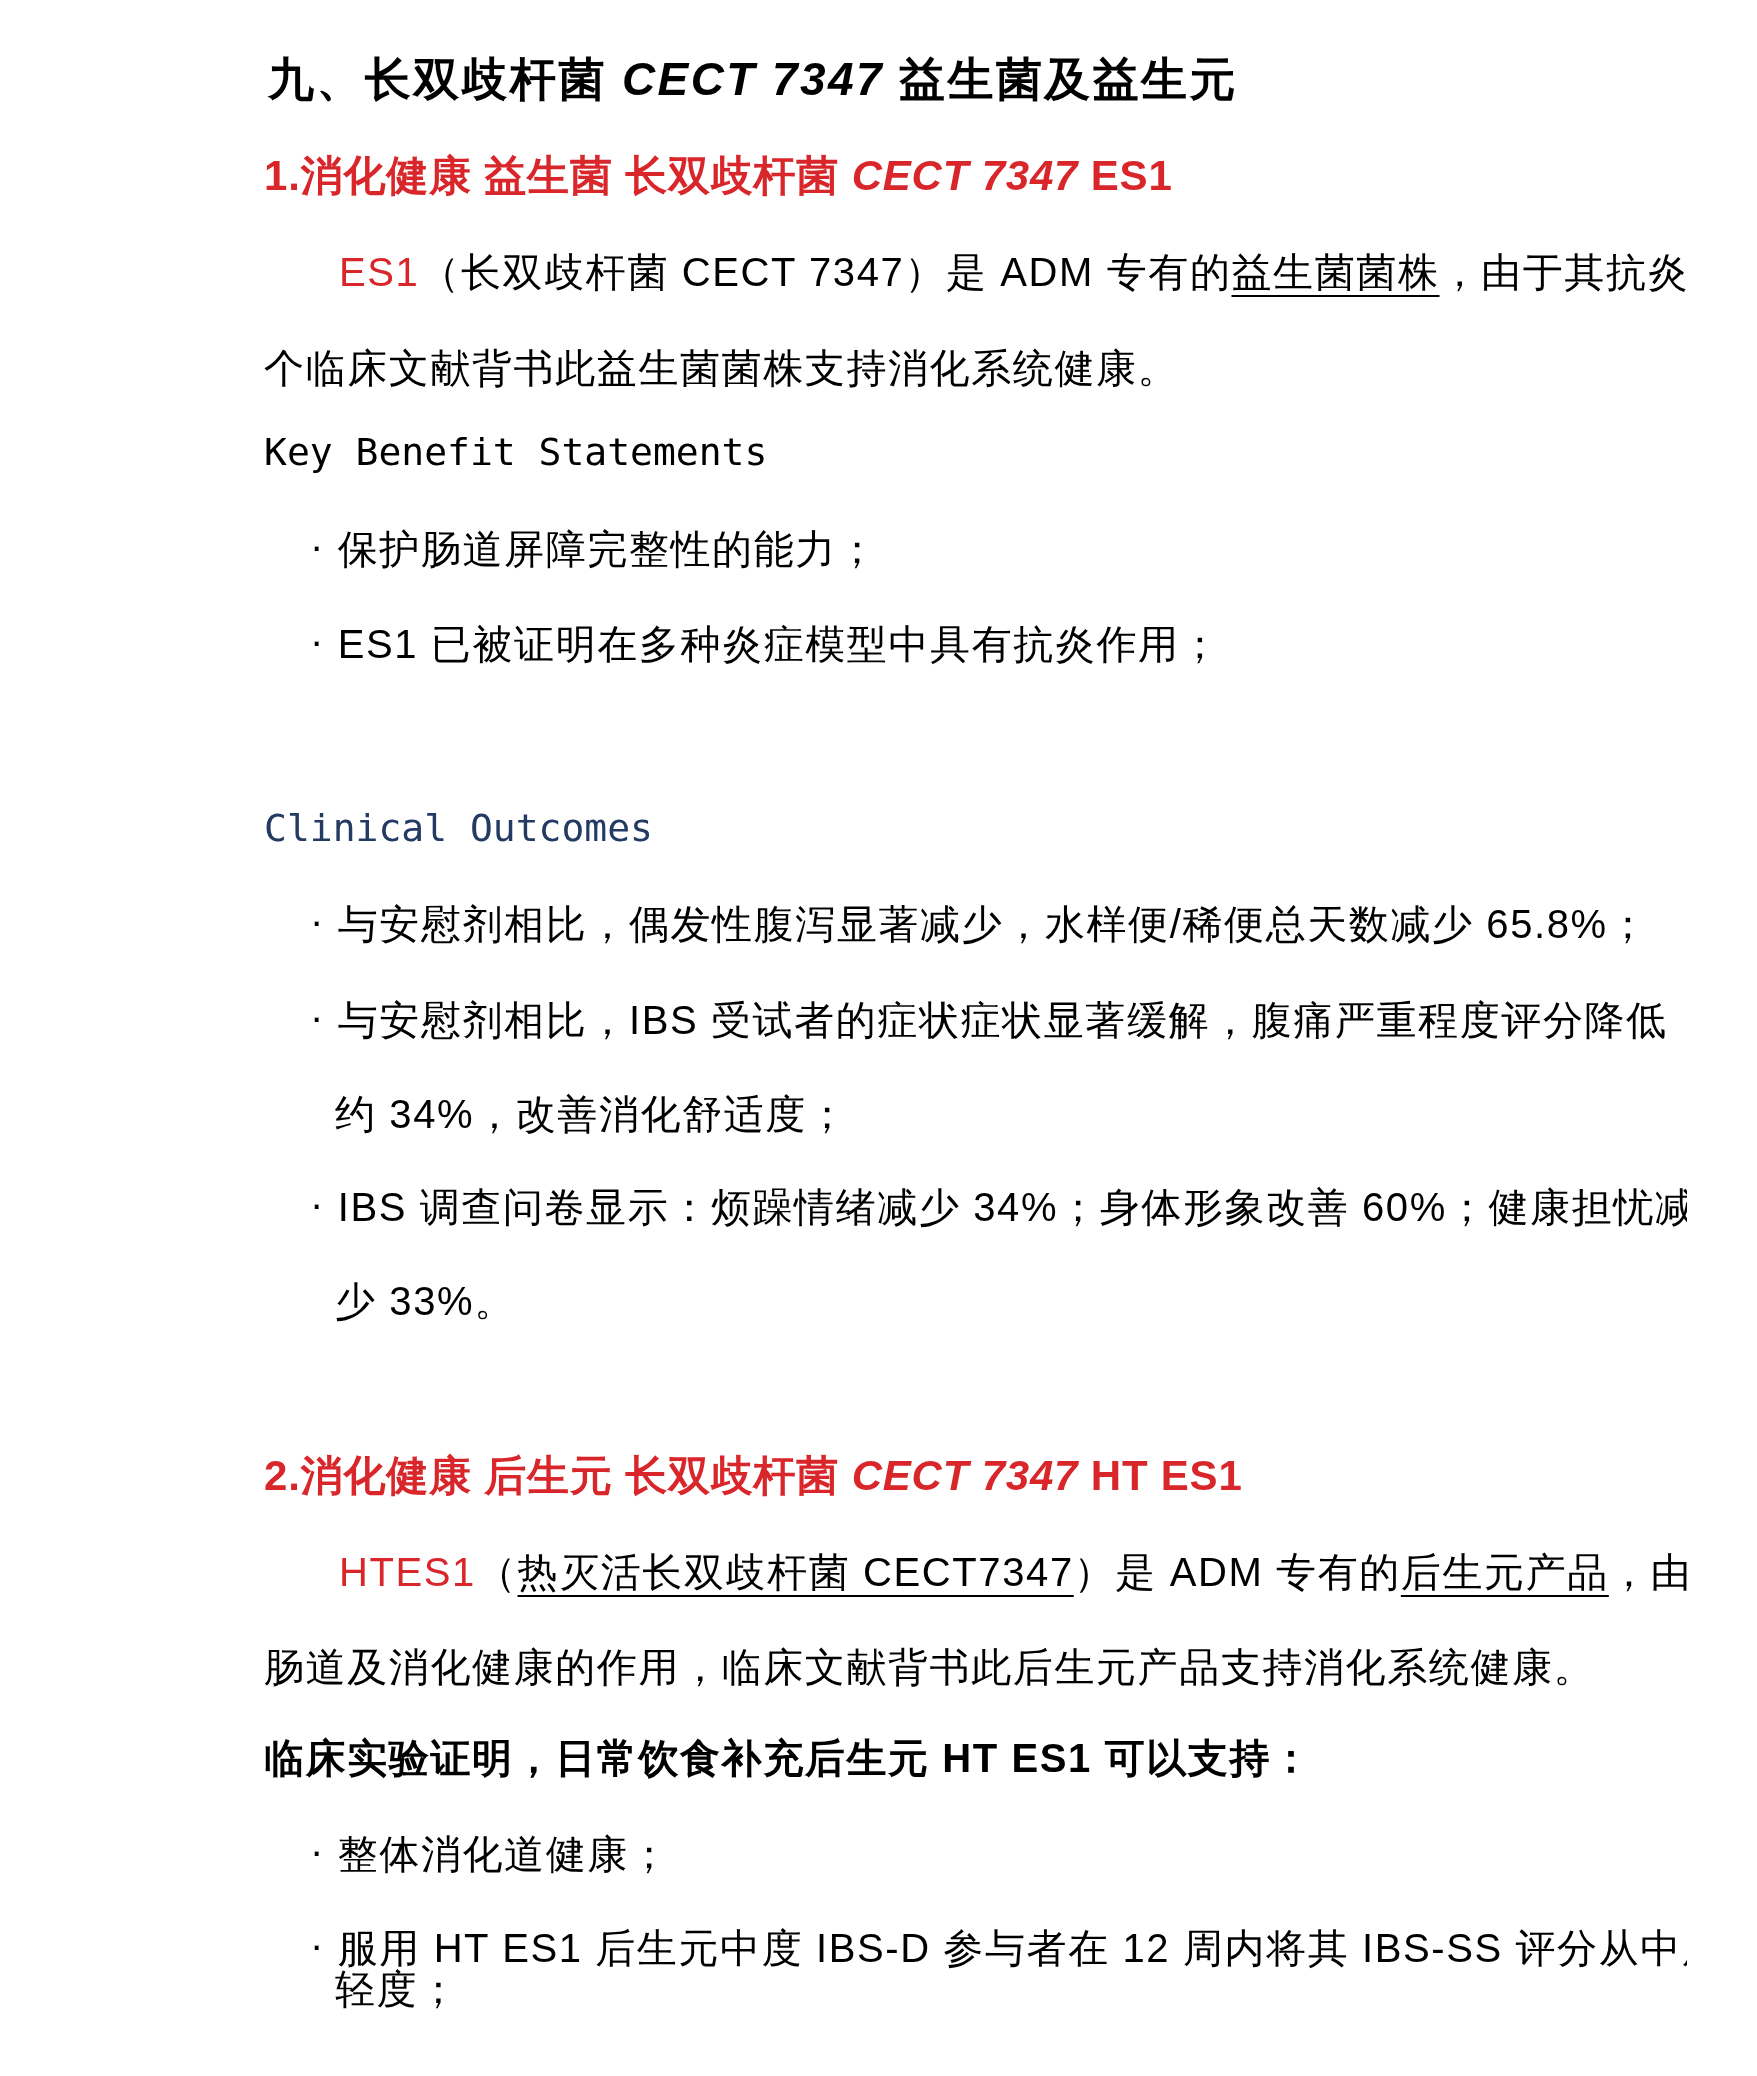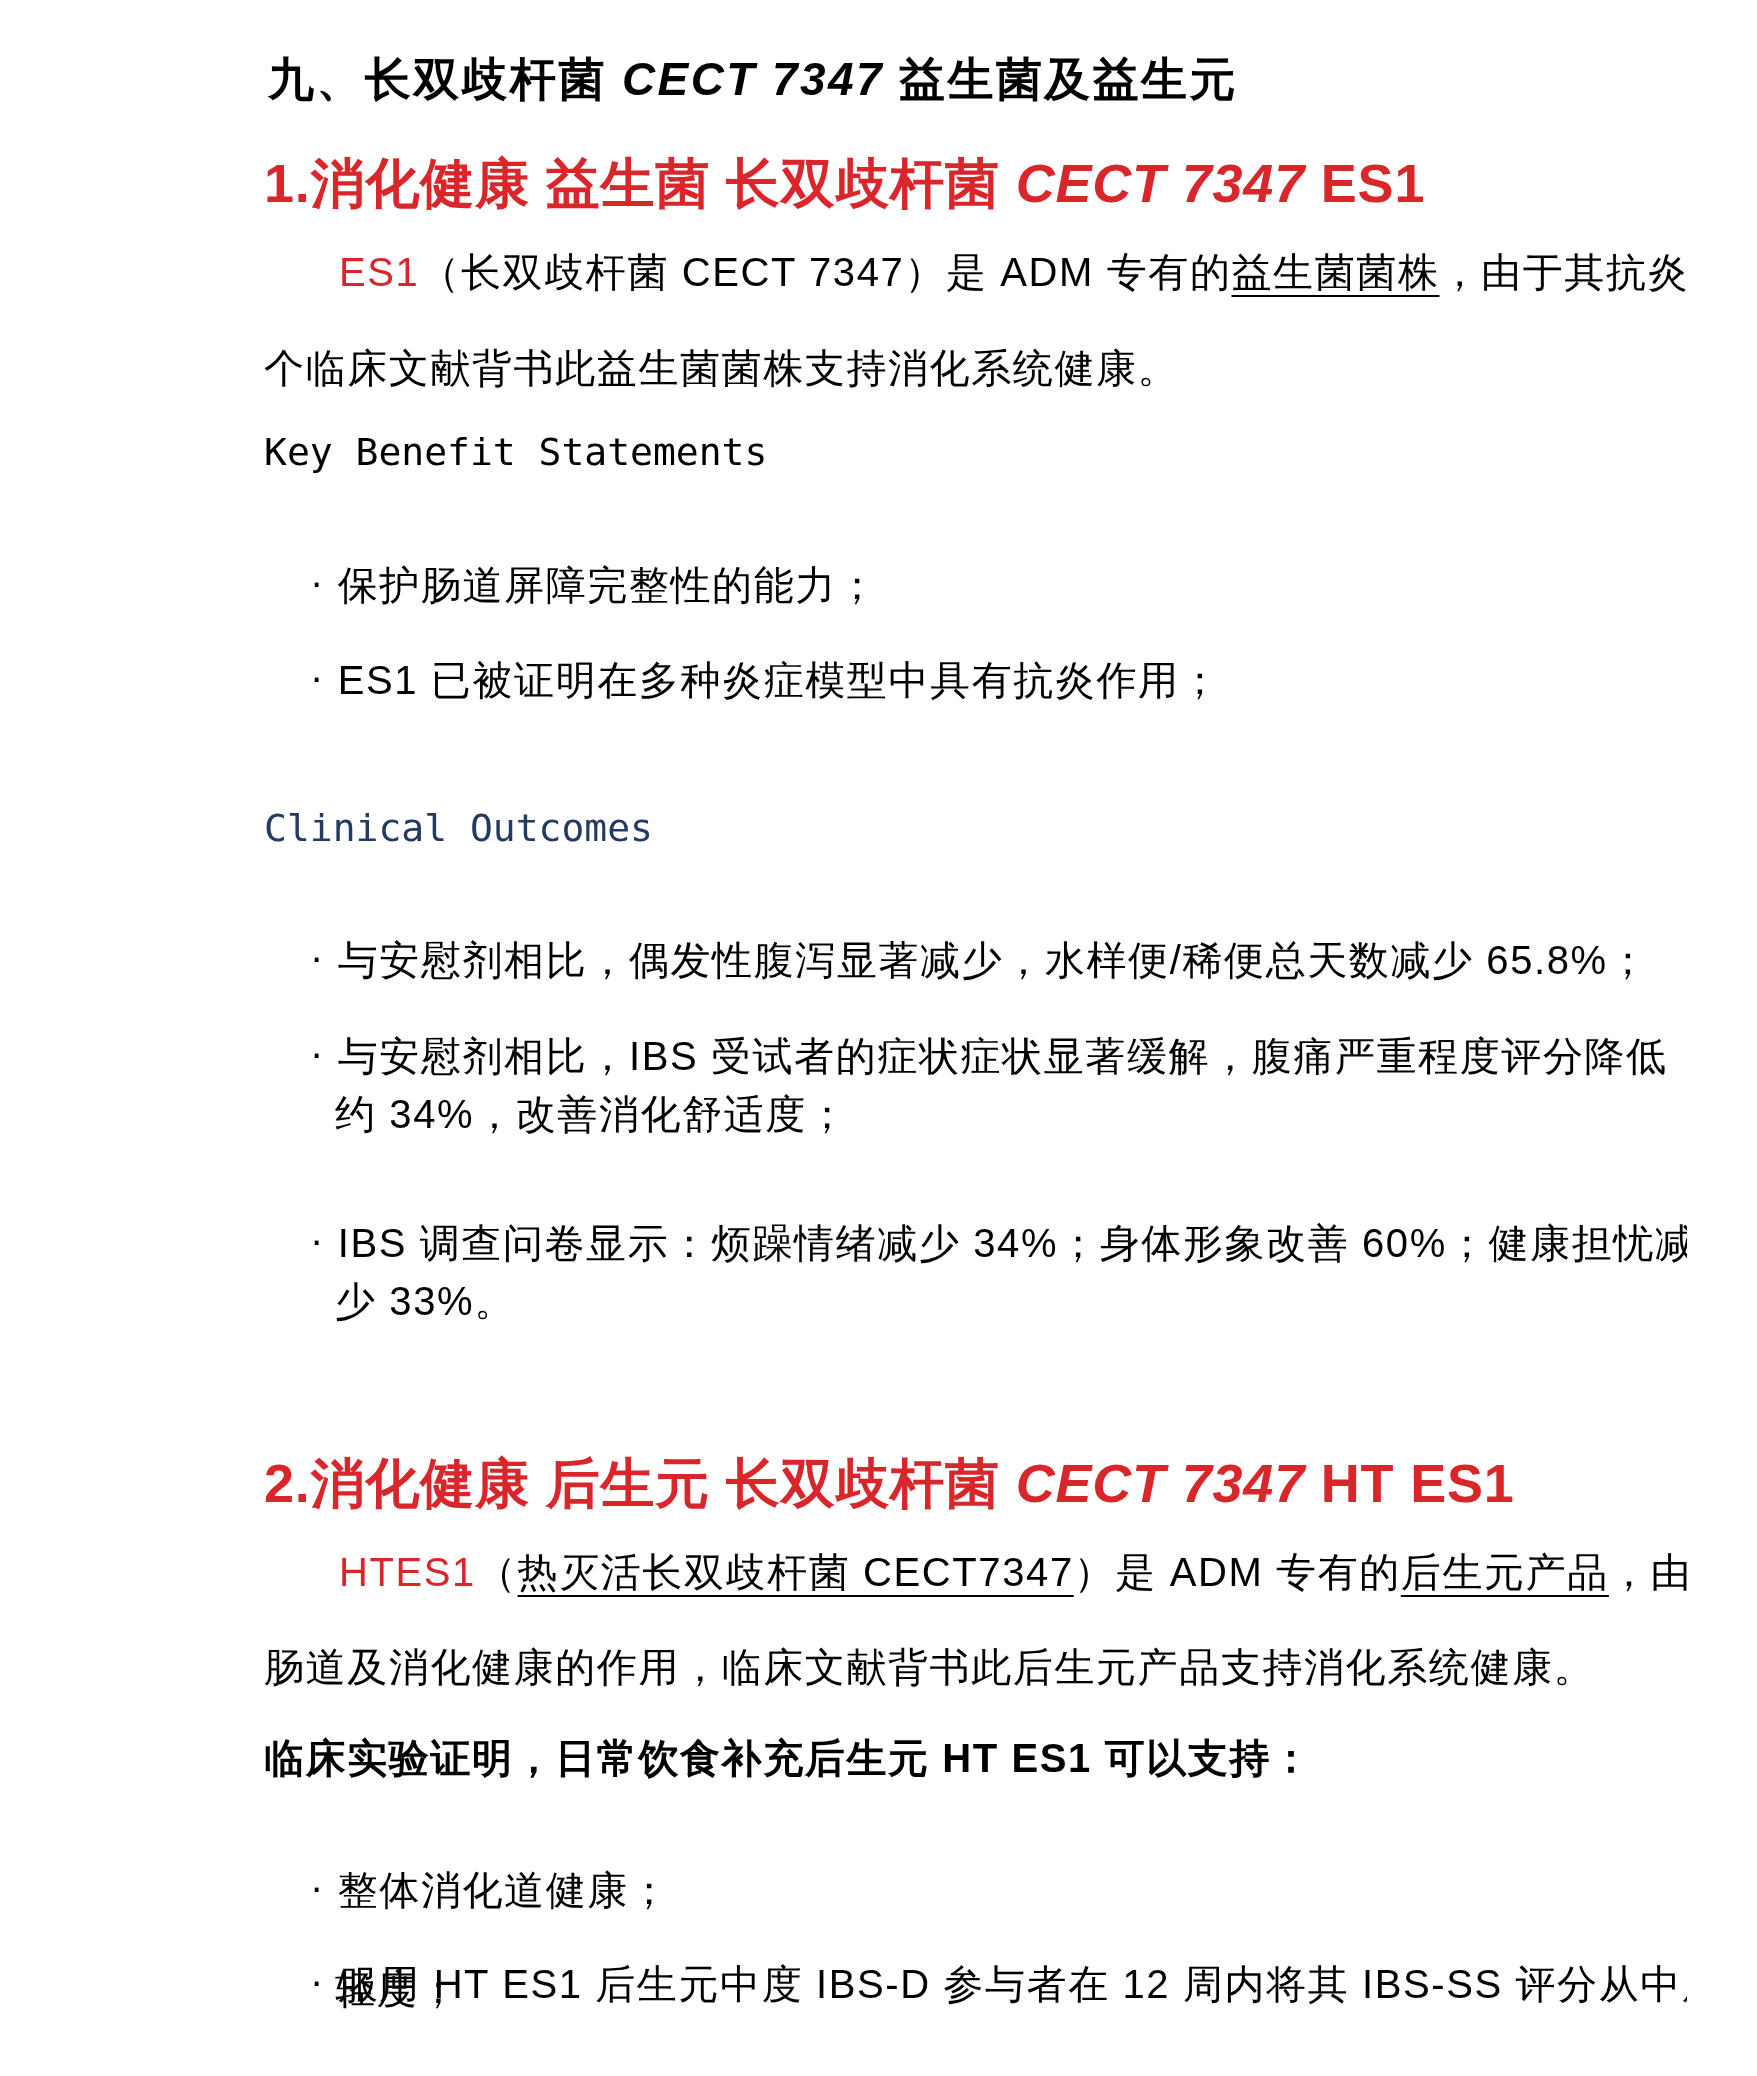--- a/index.html
+++ b/index.html
@@ -25,34 +25,34 @@
     letter-spacing: 1.6px;
     color: var(--text, #000000);
   }
   .title-line {
     left: 268px;
     font-size: 46px;
     font-weight: 700;
     letter-spacing: 2.4px;
   }
   .red-heading {
-    font-size: 54px;
+    font-size: 42px;
     font-weight: 700;
     color: var(--red, #d8262b);
     letter-spacing: 0.8px;
   }
   .eng-heading {
     font-family: "DejaVu Sans Mono", monospace;
     font-size: 38px;
     letter-spacing: 0px;
   }
   .navy { color: var(--navy, #233a63); }
   .indent { left: 339px; }
   .cont { left: 335px; }
-  .bullet-line { left: 310px; margin-top: 36px; }
+  .bullet-line { left: 310px; }
   .bold-line { font-weight: 700; }
   .dot {
     display: inline-block;
     margin-right: 12.8px;
     transform: translateY(-3.2px);
   }
   .red { color: var(--red, #d8262b); }
   .it { font-style: italic; }
   .u {
     text-decoration: underline;

